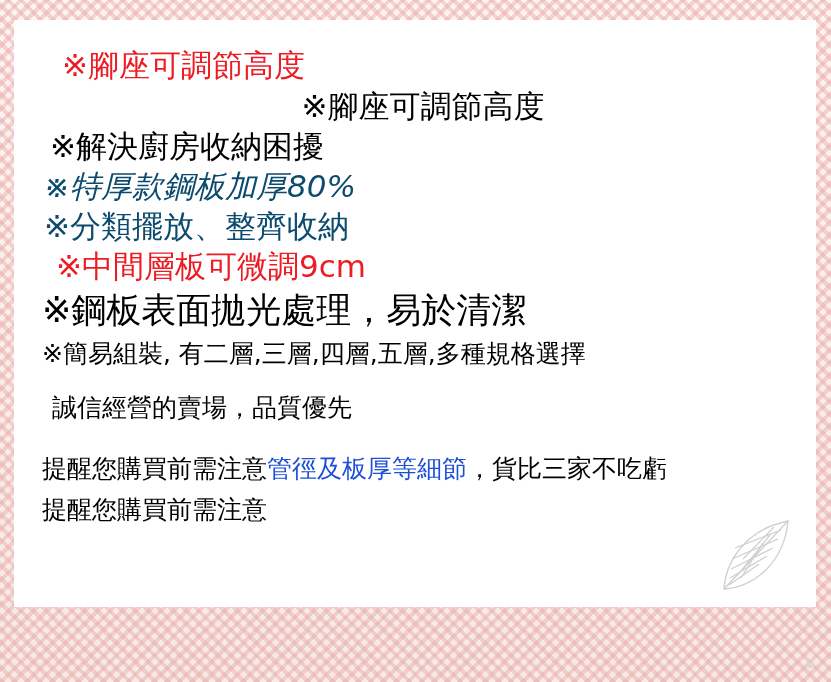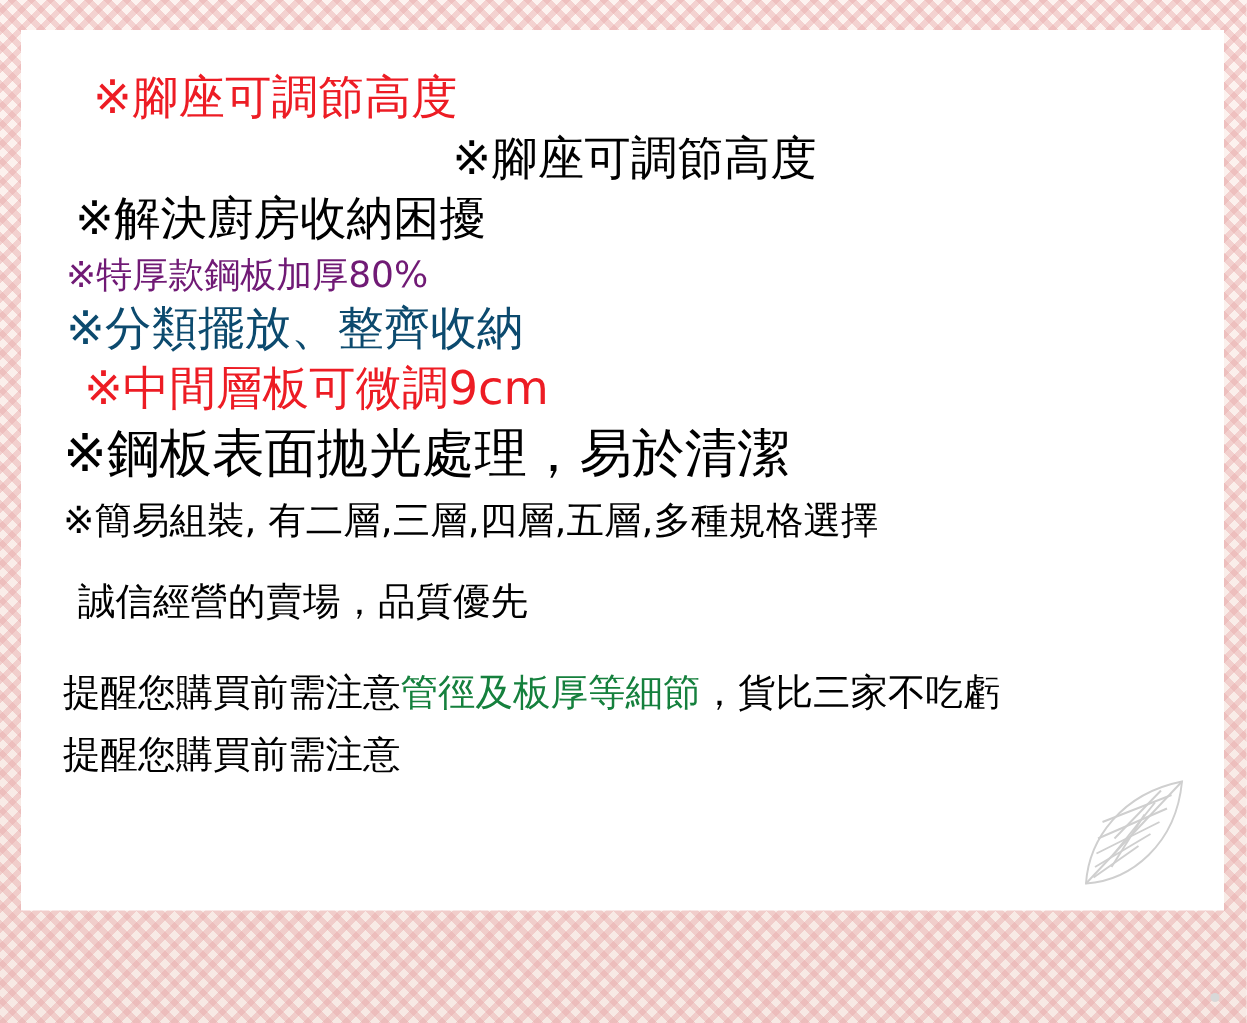--- a/index.html
+++ b/index.html
@@ -37,30 +37,30 @@
   }
   .line {
     white-space: nowrap;
     color: #000000;
     line-height: 1.0;
   }
   
   .l0 { color: #ed1c24; font-size: 31px; padding-left: 22px; margin-bottom: 10px; }
   .l1 { color: #000000; font-size: 31px; padding-left: 16px; margin-bottom: 9px; text-align: center; }
   .l2 { color: #000000; font-size: 31px; padding-left: 10px; margin-bottom: 9px; }
-  .l3 { color: #701a75; font-size: 24px; padding-left: 4px; margin-bottom: 9px; }
+  .l3 { color: #0c4a6e; font-size: 31px; padding-left: 4px; margin-bottom: 9px; font-style: italic; }
   .l4 { color: #0c4a6e; font-size: 31px; padding-left: 4px; margin-bottom: 9px; }
   .l5 { color: #ed1c24; font-size: 31px; padding-left: 4px; margin-bottom: 11px; margin-left: 12px; }
   .l6 { color: #ed1c24; font-size: 29px; padding-left: 2px; margin-bottom: 13px; }
   .l7 { color: #000000; font-size: 35px; padding-left: 2px; margin-bottom: 13px; }
   .l8 { color: #000000; font-size: 25px; padding-left: 2px; margin-bottom: 29px; }
   .l9 { color: #000000; font-size: 25px; padding-left: 12px; margin-bottom: 36px; }
   .l10 { color: #000000; font-size: 25px; padding-left: 2px; margin-bottom: 16px; }
   .l11 { color: #000000; font-size: 25px; padding-left: 2px; margin-bottom: 0; }
-  .hl { color: #15803d; text-align: center; }
+  .hl { color: #1d4ed8; text-align: center; }
   .leaf {
     position: absolute;
     right: 22px;
     bottom: 12px;
     width: 76px;
     height: 80px;
     pointer-events: none;
   }
   .corner-dot {
     position: absolute;

